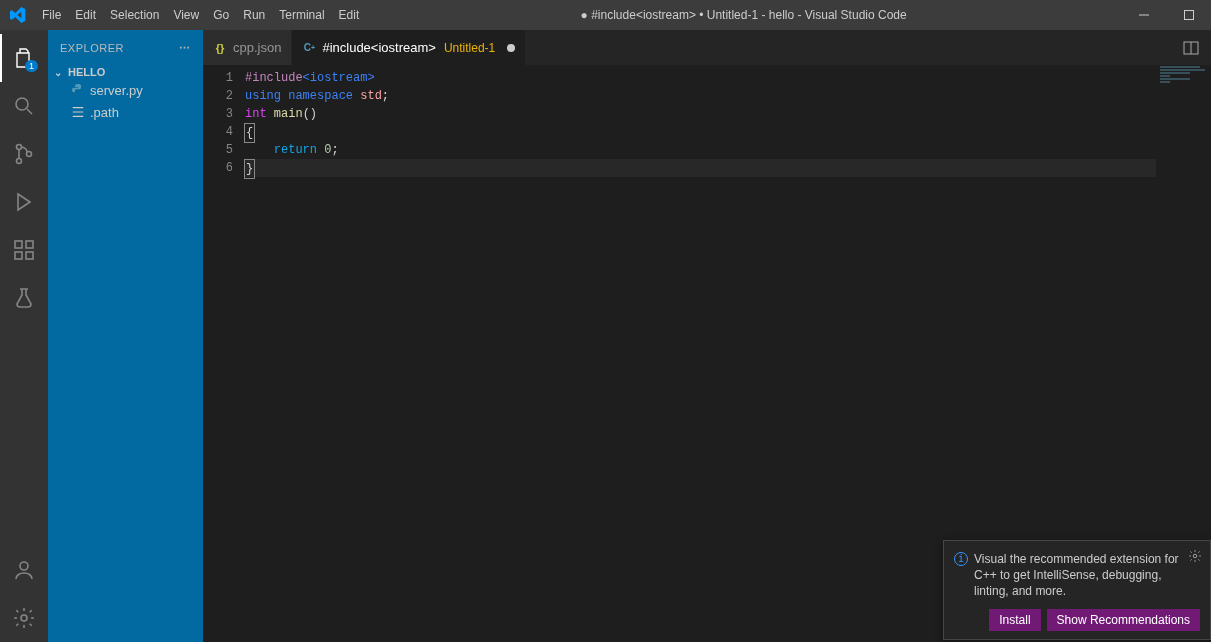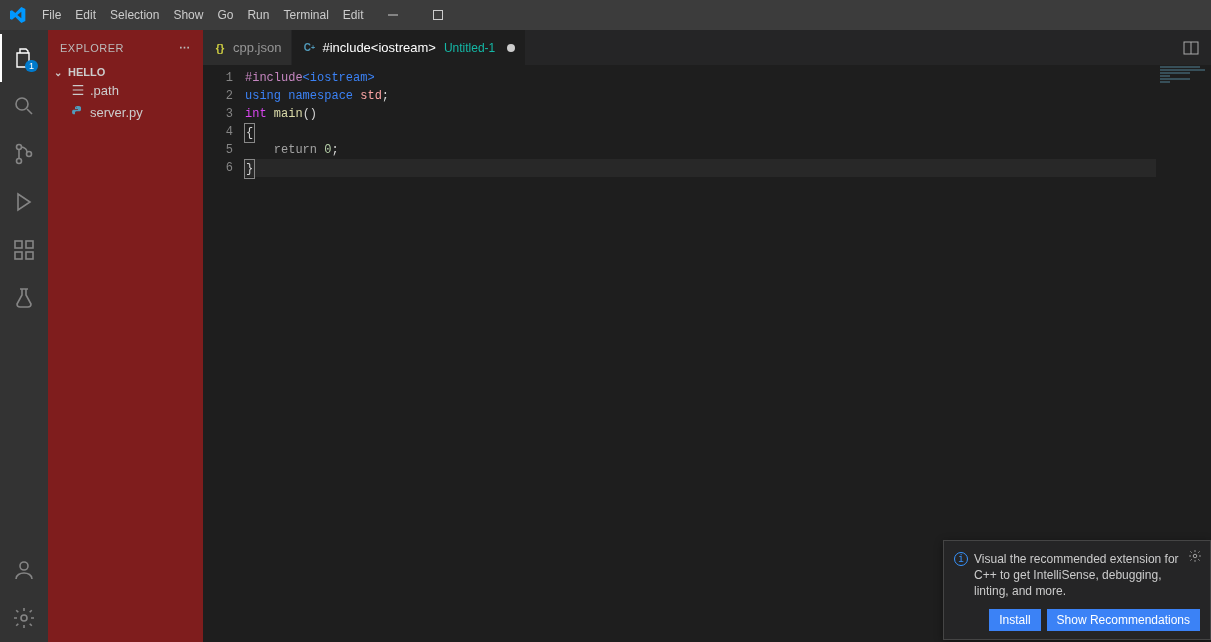--- a/index.html
+++ b/index.html
@@ -13,88 +13,89 @@
   .titlebar .win-btn { width:45px; height:30px; display:flex; align-items:center; justify-content:center; color:#ccc; }
 
   .main { display:flex; height: calc(642px - 30px); }
   .activitybar { width: 48px; background:#333333; display:flex; flex-direction:column; align-items:center; padding-top:4px; justify-content:space-between; }
   .activitybar .top-icons, .activitybar .bottom-icons { display:flex; flex-direction:column; align-items:center; width:100%; }
   .activity-icon { width:48px; height:48px; display:flex; align-items:center; justify-content:center; color:#858585; position:relative; }
   .activity-icon.active { color:#fff; }
   .activity-icon.active::before { content:""; position:absolute; left:0; top:0; bottom:0; width:2px; background:#fff; }
   .activity-icon .badge { position:absolute; right:10px; bottom:10px; background:#007acc; color:#fff; font-size:9px; border-radius:8px; padding:0 4px; line-height:12px; min-width:8px; text-align:center; }
 
-  .sidebar { width: 155px; background:#7f1d1d; display:flex; flex-direction:column; }
+  .sidebar { width: 155px; background:#0369a1; display:flex; flex-direction:column; }
   .sidebar-header { height:35px; display:flex; align-items:center; justify-content:space-between; padding:0 12px; color:#bbbbbb; font-size:11px; letter-spacing:0.5px; }
   .sidebar-header .dots { color:#bbb; font-weight:bold; letter-spacing:1px; }
   .sidebar-section { padding:0; }
   .sidebar-section-header { display:flex; align-items:center; padding: 1px 6px; font-size:11px; font-weight:bold; color:#ccc; cursor:default; }
   .sidebar-section-header .chevron { width:14px; font-size:10px; color:#ccc; }
   .tree-item { display:flex; align-items:center; padding:1px 0 1px 22px; height:22px; font-size:13px; color:#ccc; cursor:default; }
   .tree-item .file-icon { width:16px; height:16px; margin-right:4px; display:flex; align-items:center; justify-content:center; }
 
   .editor-group { flex:1; display:flex; flex-direction:column; background:#1e1e1e; position:relative; }
   .tabs { height:35px; background:#252526; display:flex; align-items:stretch; }
   .tab { display:flex; align-items:center; padding:0 10px; font-size:13px; color:#969696; background:#2d2d2d; border-right:1px solid #252526; gap:6px; cursor:default; min-width:70px; }
   .tab.active { background:#1e1e1e; color:#fff; }
   .tab .tab-icon { width:14px; height:14px; display:flex; align-items:center; justify-content:center; }
-  .tab .descr { font-size:12px; color:#14b8a6; margin-left:2px;}
+  .tab .descr { font-size:12px; color:#eab308; margin-left:2px;}
   .tab .dirty-dot { width:8px; height:8px; border-radius:50%; background:#ccc; margin-left:6px; }
   .tabs-right { margin-left:auto; display:flex; align-items:center; padding-right:8px; gap:6px; }
   .tabs-right .icon-btn { width:24px; height:24px; display:flex; align-items:center; justify-content:center; color:#aaa; }
 
   .editor { flex:1; display:flex; font-family: Consolas, "Courier New", monospace; font-size:12px; line-height:18px; position:relative; }
   .gutter { width: 42px; text-align:right; padding:4px 12px 0 0; color:#858585; background:#1e1e1e; }
   .gutter > div { height:18px; }
   .content { flex:1; padding-top:4px; color:#d4d4d4; position:relative; }
   .code-line { height:18px; white-space:pre; }
   .code-line.hl { background:#282828; }
   .cursor-box { display:inline-block; border:1px solid #888; padding:0 1px; margin-left:-1px;}
   .tk-preproc { color:#c586c0; }
   .tk-include { color:#3b82f6; }
   .tk-key { color:#3b82f6; }
   .tk-type { color:#d946ef; }
   .tk-func { color:#dcdcaa; }
-  .tk-ctl { color:#a3a3a3; }
+  .tk-ctl { color:#0ea5e9; }
   .tk-num { color:#b5cea8; }
   .tk-punc { color:#d4d4d4; }
   .tk-plain { color:#fca5a5; }
 
   .minimap { position:absolute; top:0; right:0; width:55px; height:100%; background:#1e1e1e; opacity:0.9; }
   .minimap .mm-line { height:2px; margin:1px 4px; background:#3a5560; }
 
   .notification { position:absolute; right:0; bottom:2px; width:268px; background:#252526; border:1px solid #454545; box-shadow:0 2px 8px rgba(0,0,0,0.4); padding:10px 10px 8px 10px; font-size:12px; color:#ccc; }
   .notification .notif-header { display:flex; align-items:flex-start; gap:6px; }
   .notification .info-icon { width:14px; height:14px; border:1px solid #3794ff; color:#3794ff; border-radius:50%; font-size:10px; line-height:12px; text-align:center; flex-shrink:0; font-family:monospace; margin-top:1px;}
   .notification .gear { position:absolute; top:8px; right:8px; color:#aaa; }
   .notification .notif-msg { flex:1; line-height:16px; padding-right:14px;}
   .notification .notif-buttons { display:flex; justify-content:flex-end; gap:6px; margin-top:10px; }
-  .notification .notif-buttons button { background:#3b82f6; color:#fff; border:none; padding:4px 10px; font-size:12px; cursor:default; }
+  .notification .notif-buttons button { background:#701a75; color:#fff; border:none; padding:4px 10px; font-size:12px; cursor:default; }
 
   .svgicon { fill: currentColor; }
 </style>
 </head>
 <body>
 
 <div class="titlebar">
   <div class="logo">
     <svg class="svgicon" width="16" height="16" viewBox="0 0 24 24">
         <path fill="#0098ff" d="M23 3l-6-3-9 9-5-4-3 1v12l3 1 5-4 9 9 6-3V3zm-6 14l-6-5 6-5v10z"></path>
       </svg>
   </div>
   <div class="menu">
     <div class="menu-item">File</div>
     <div class="menu-item">Edit</div>
     <div class="menu-item">Selection</div>
-    <div class="menu-item">Show</div>
+    <div class="menu-item">View</div>
     <div class="menu-item">Go</div>
     <div class="menu-item">Run</div>
     <div class="menu-item">Terminal</div>
     <div class="menu-item">Edit</div>
   </div>
+  <div class="title">● #include&lt;iostream&gt; • Untitled-1 - hello - Visual Studio Code</div>
   <div class="win-controls">
     <div class="win-btn">
         <svg width="10" height="10">
           <line x1="0" y1="5" x2="10" y2="5" stroke="#ccc" stroke-width="1"></line>
         </svg>
       </div>
     <div class="win-btn">
         <svg width="10" height="10">
           <rect x="0.5" y="0.5" width="9" height="9" fill="none" stroke="#ccc" stroke-width="1"></rect>
         </svg>
@@ -163,36 +164,36 @@
 
   <div class="sidebar">
     <div class="sidebar-header">
       <span>EXPLORER</span>
       <span class="dots">⋯</span>
     </div>
     <div class="sidebar-section">
       <div class="sidebar-section-header">
         <span class="chevron">⌄</span>
         <span>HELLO</span>
+      </div>
+      <div class="tree-item">
+        <span class="file-icon">
+            <svg width="12" height="12" viewBox="0 0 16 16">
+              <path fill="#519aba" d="M8 0C4 0 4 2 4 2v2h4v1H2S0 5 0 8s2 3 2 3h2V9s0-2 2-2h4s2 0 2-2V2s0-2-4-2zM6 1.5A.5.5 0 116 2.5.5.5 0 016 1.5z"></path>
+            </svg>
+          </span>
+        <span>server.py</span>
       </div>
       <div class="tree-item">
         <span class="file-icon">
             <svg width="14" height="14" viewBox="0 0 16 16">
               <path stroke="#ccc" stroke-width="1.2" d="M2 3h12M2 8h12M2 13h12"></path>
             </svg>
           </span>
         <span>.path</span>
-      </div>
-      <div class="tree-item">
-        <span class="file-icon">
-            <svg width="12" height="12" viewBox="0 0 16 16">
-              <path fill="#519aba" d="M8 0C4 0 4 2 4 2v2h4v1H2S0 5 0 8s2 3 2 3h2V9s0-2 2-2h4s2 0 2-2V2s0-2-4-2zM6 1.5A.5.5 0 116 2.5.5.5 0 016 1.5z"></path>
-            </svg>
-          </span>
-        <span>server.py</span>
       </div>
     </div>
   </div>
 
   <div class="editor-group">
     <div class="tabs">
       <div class="tab">
         <span class="tab-icon" style="color:#cbcb41;font-weight:bold;font-size:11px;">{}</span>
         <span>cpp.json</span>
       </div>

